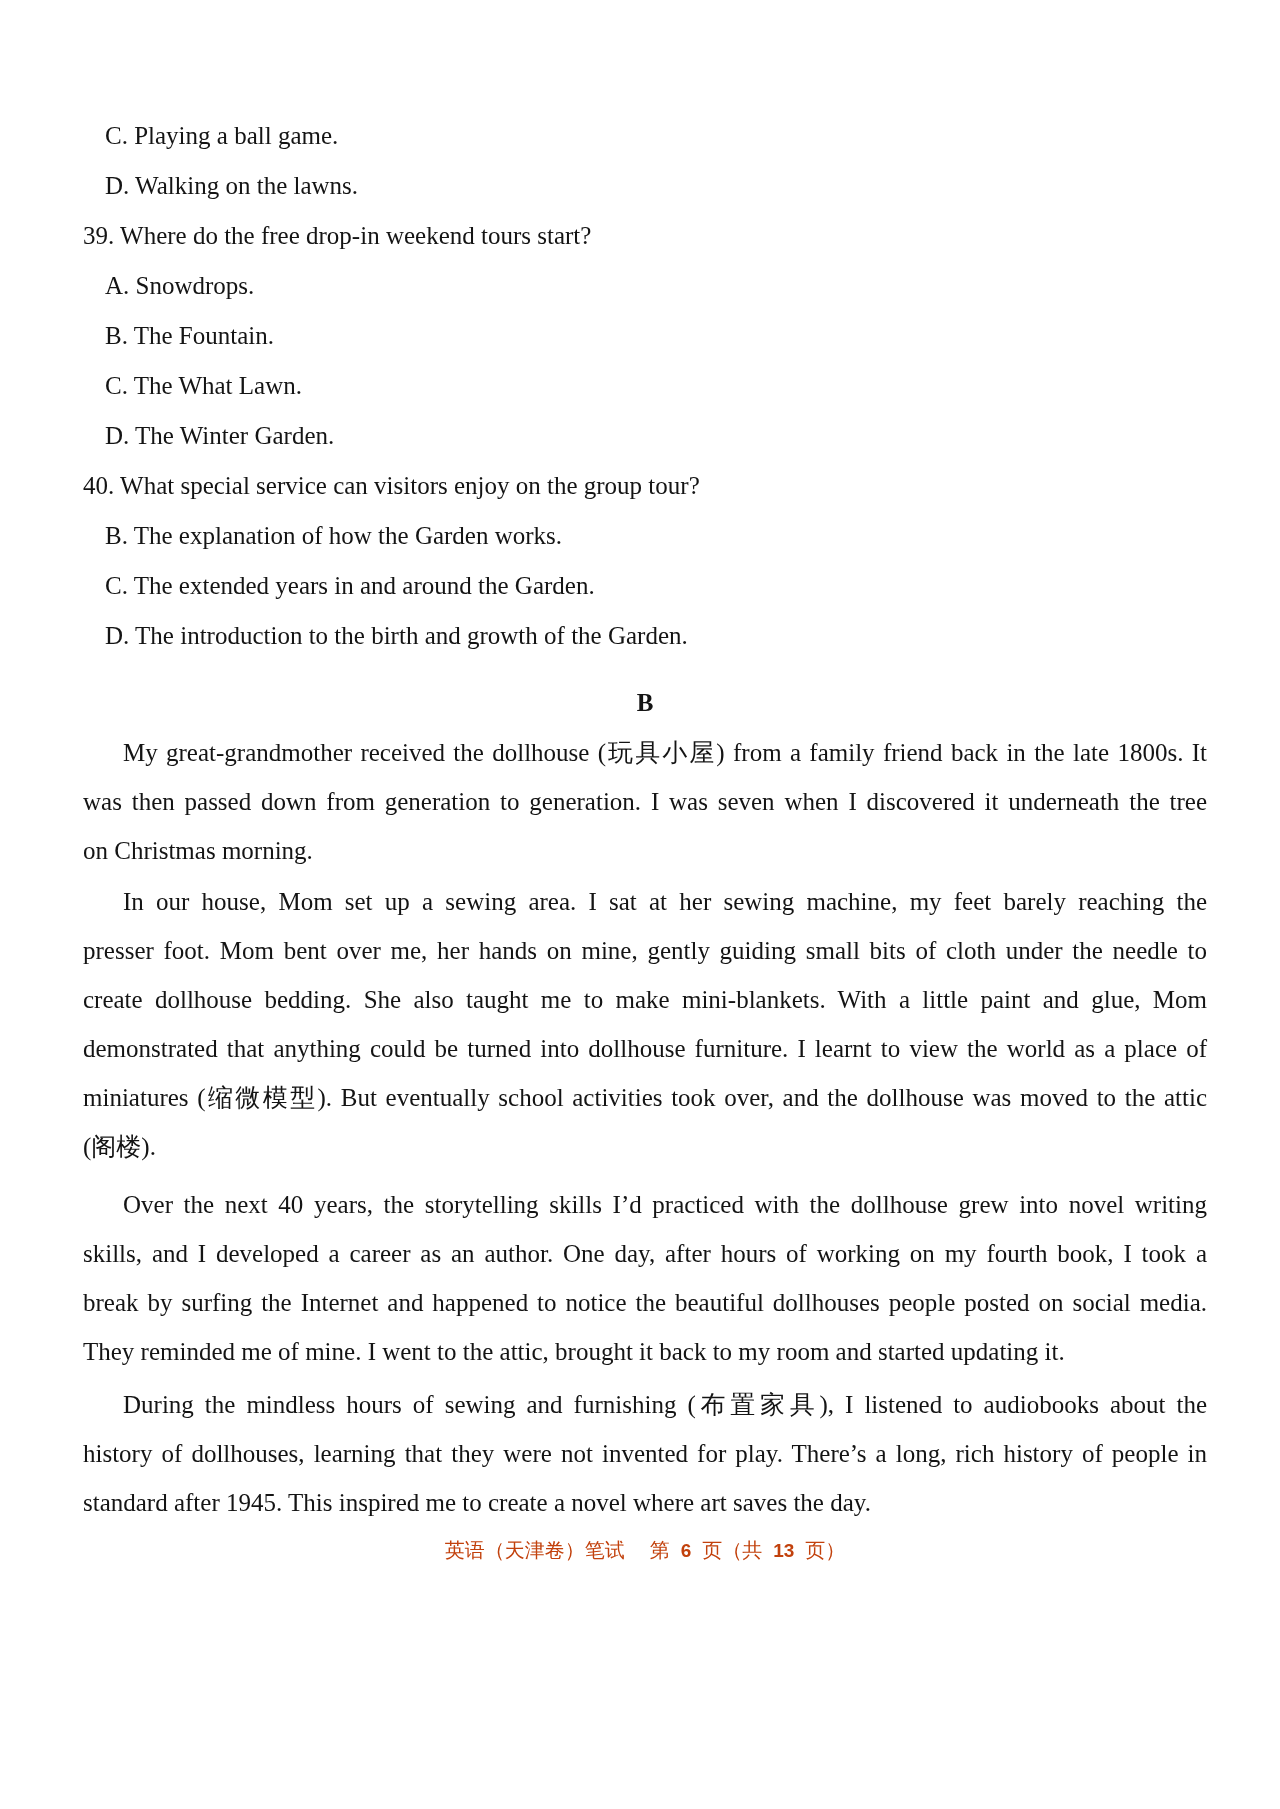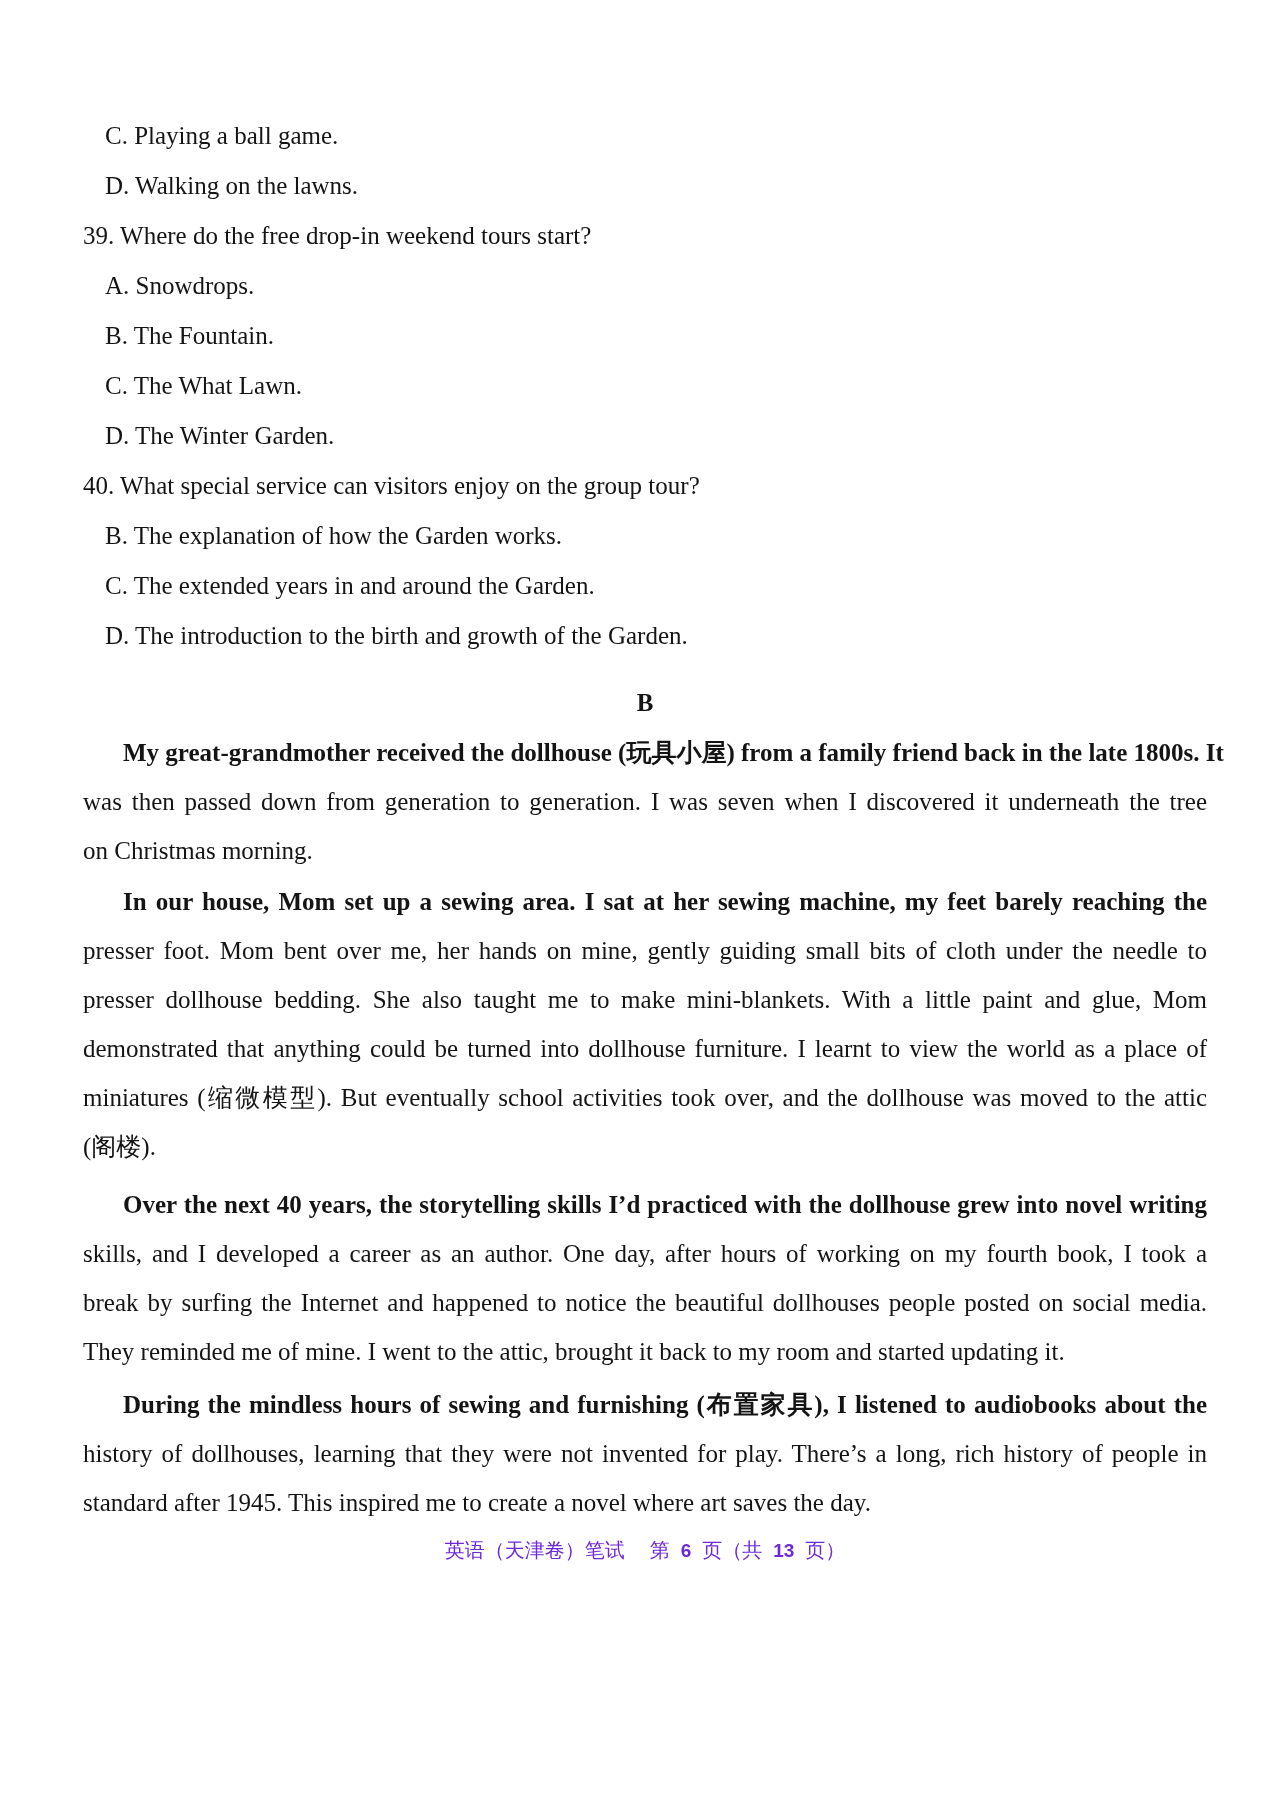--- a/index.html
+++ b/index.html
@@ -46,28 +46,28 @@
   .pline {
     font-size: 25px;
     line-height: 49px;
   }
   .pline.just {
     text-align: justify;
     text-align-last: justify;
     text-justify: inter-word;
     white-space: nowrap;
   }
-  .pline.indent { padding-left: 40px; font-weight: bold; }
+  .pline.indent { padding-left: 40px; }
   
   .footer {
     margin-top: 8px;
     text-align: center;
     font-size: 20px;
     line-height: 30px;
-    color: #6d28d9;
+    color: #c2410c;
   }
   .footer .seg { display: inline-block; }
   .footer .gap-wide { margin-left: 20px; }
   .footer .num {
     font-family: "Liberation Sans", sans-serif;
     font-weight: bold;
     font-size: 19px;
     margin: 0 6px;
   }
 </style>
@@ -95,21 +95,21 @@
 
     <div class="para">
       <div class="pline just indent">My great-grandmother received the dollhouse (玩具小屋) from a family friend back in the late 1800s. It</div>
       <div class="pline just">was then passed down from generation to generation. I was seven when I discovered it underneath the tree</div>
       <div class="pline">on Christmas morning.</div>
     </div>
 
     <div class="para gap2">
       <div class="pline just indent">In our house, Mom set up a sewing area. I sat at her sewing machine, my feet barely reaching the</div>
       <div class="pline just">presser foot. Mom bent over me, her hands on mine, gently guiding small bits of cloth under the needle to</div>
-      <div class="pline just">presser dollhouse bedding. She also taught me to make mini-blankets. With a little paint and glue, Mom</div>
+      <div class="pline just">create dollhouse bedding. She also taught me to make mini-blankets. With a little paint and glue, Mom</div>
       <div class="pline just">demonstrated that anything could be turned into dollhouse furniture. I learnt to view the world as a place of</div>
       <div class="pline just">miniatures (缩微模型). But eventually school activities took over, and the dollhouse was moved to the attic</div>
       <div class="pline">(阁楼).</div>
     </div>
 
     <div class="para gap9">
       <div class="pline just indent">Over the next 40 years, the storytelling skills I’d practiced with the dollhouse grew into novel writing</div>
       <div class="pline just">skills, and I developed a career as an author. One day, after hours of working on my fourth book, I took a</div>
       <div class="pline just">break by surfing the Internet and happened to notice the beautiful dollhouses people posted on social media.</div>
       <div class="pline">They reminded me of mine. I went to the attic, brought it back to my room and started updating it.</div>

